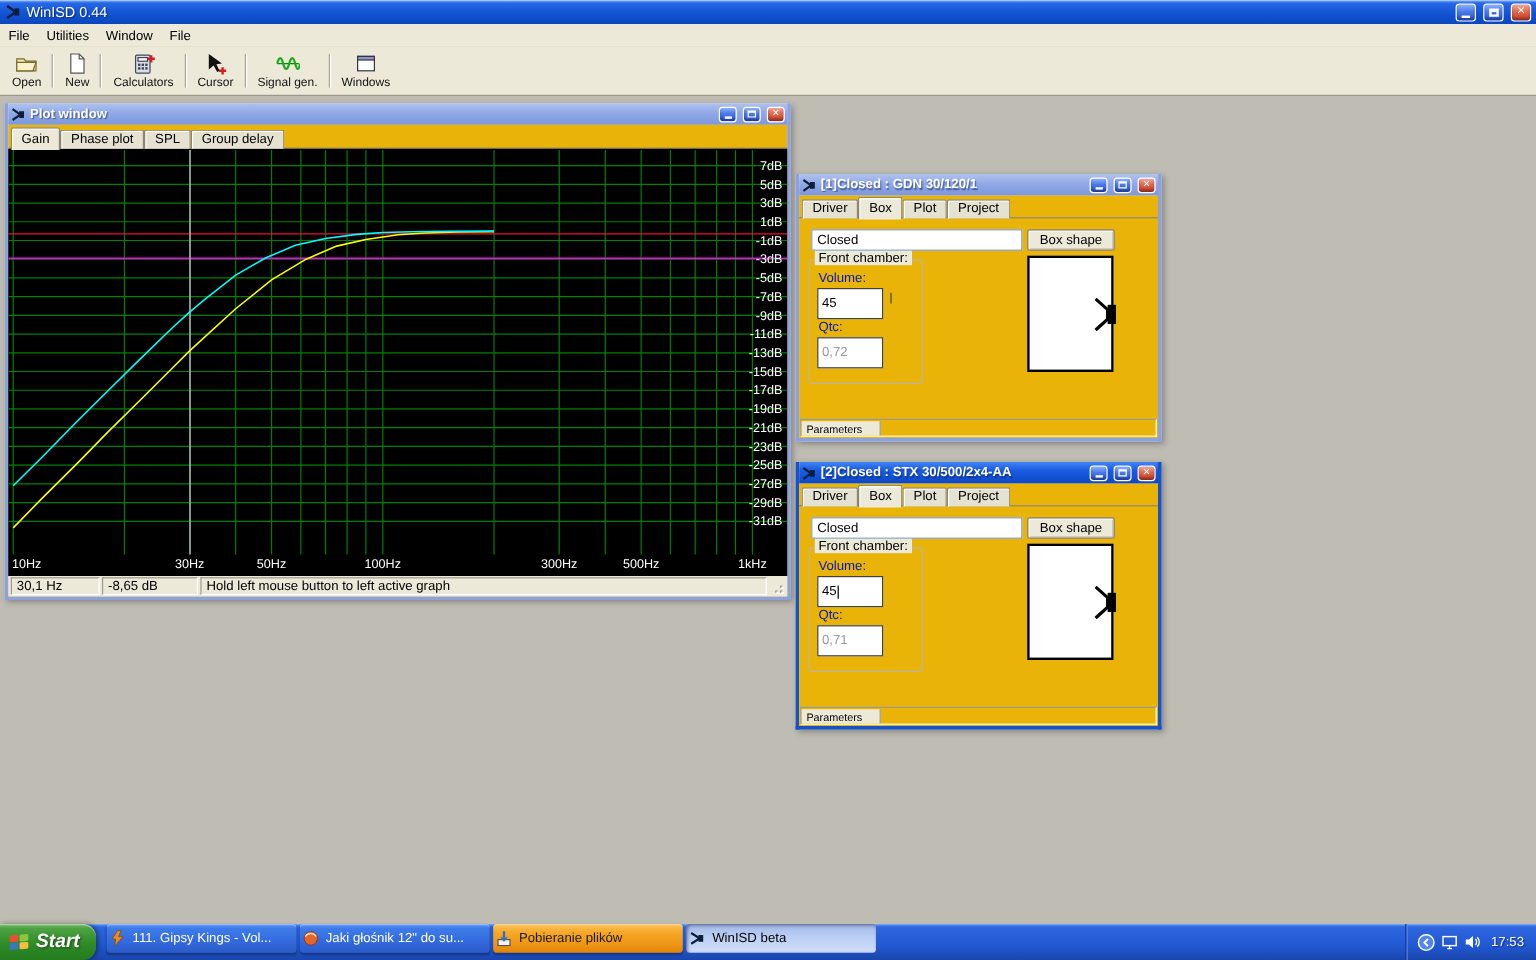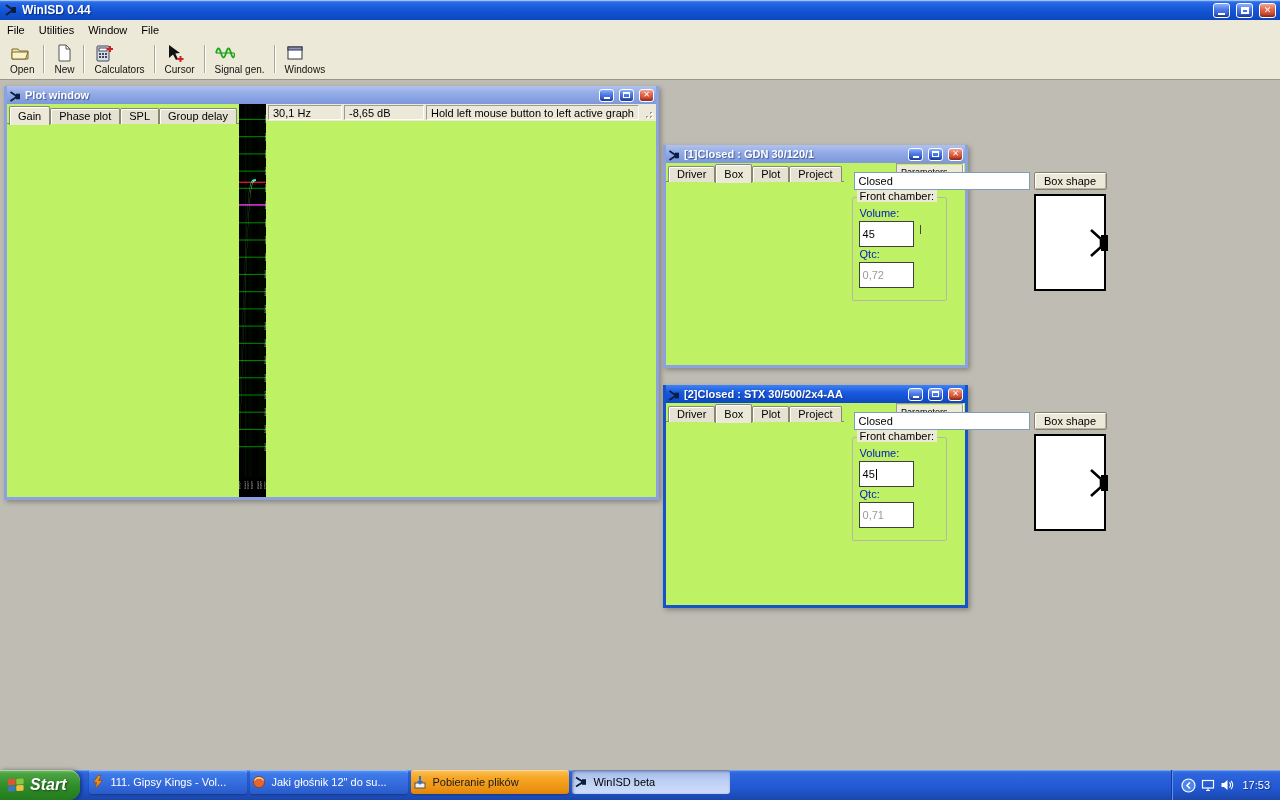--- a/index.html
+++ b/index.html
@@ -5,58 +5,58 @@
   *{margin:0;padding:0;box-sizing:border-box;cursor:default}
   html,body{width:1280px;height:800px;overflow:hidden}
   .screen{position:relative;width:1280px;height:800px;background:#BFBCB4;overflow:hidden;
           font-family:"Liberation Sans",sans-serif;color:#000}
 
   
   .main-titlebar{position:absolute;top:0;left:0;right:0;height:20px;display:flex;align-items:center;
     gap:4px;padding:0 4px;color:#fff;
     background:linear-gradient(180deg,#5F9BF9 0%,#2667E8 14%,#1254D4 55%,#0C46BE 100%);
     box-shadow:inset 0 1px 0 rgba(255,255,255,.45)}
-  .main-title{flex:1;font-size:12px;font-weight:bold;text-shadow:1px 1px 1px #08307E;white-space:nowrap}
+  .main-title{flex:1;font-size:12px;font-weight:normal;text-shadow:1px 1px 1px #08307E;white-space:nowrap}
   .wbtn{width:17px;height:15px;margin-left:2px;border:1px solid #fff;border-radius:3px;
     display:flex;align-items:center;justify-content:center;
     background:linear-gradient(180deg,#8CB0F8 0%,#4A78E8 45%,#2C56C8 100%);
     box-shadow:inset 0 -2px 2px rgba(0,0,40,.3)}
   .wbtn.close{background:linear-gradient(180deg,#F4A590 0%,#E2654A 45%,#C33D1E 100%)}
   .wbtn .g-min{width:7px;height:2px;background:#fff;margin-top:7px}
   .wbtn .g-max{width:8px;height:7px;border:2px solid #fff;border-top-width:3px}
   .wbtn .g-x{color:#fff;font-size:9px;font-weight:bold;line-height:1;font-family:"DejaVu Sans",sans-serif}
   .wbtn.sm{width:15px;height:13px}
   .wbtn.sm .g-min{width:6px;margin-top:6px}
   .wbtn.sm .g-max{width:7px;height:6px;border-width:1px;border-top-width:2px}
   .wbtn.sm .g-x{font-size:8px}
 
   .menubar{position:absolute;top:20px;left:0;right:0;height:19px;background:#ECE9D8;
     display:flex;align-items:center;font-size:11px}
   .menu-item{padding:12px 7px}
 
   .toolbar{position:absolute;top:39px;left:0;right:0;height:41px;background:#ECE9D8;
     border-bottom:1px solid #99968B;display:flex;align-items:stretch;padding:1px 3px}
-  .tb-btn{display:flex;flex-direction:column;justify-content:center;gap:1px;
+  .tb-btn{display:flex;flex-direction:column;align-items:center;justify-content:center;gap:1px;
     padding:1px 7px;font-size:10px;color:#111}
   .tb-sep{width:0;border-left:1px solid #A9A697;border-right:1px solid #fff;margin:5px 2px}
   .tb-icon{width:20px;height:20px;display:block}
 
   .workspace{position:absolute;top:81px;left:0;right:0;bottom:30px;background:#BFBCB4;overflow:hidden}
 
   
   .win{position:absolute;border:3px solid #8CA2DE;border-top:none;background:#ECE9D8;
        box-shadow:2px 2px 5px rgba(0,0,0,.3)}
   .win.active{border-color:#1652C8}
   .titlebar{height:18px;display:flex;align-items:center;gap:3px;padding:0 2px;color:#fff;
     background:linear-gradient(180deg,#B0C2EE 0%,#91A9E6 45%,#7D97DC 100%)}
   .win.active .titlebar{background:linear-gradient(180deg,#3F83F5 0%,#1A5BE0 40%,#0C48C4 100%)}
   .t-text{flex:1;font-size:11px;font-weight:bold;white-space:nowrap;overflow:hidden;
     text-shadow:1px 1px 1px rgba(10,30,90,.55)}
   .t-icon{width:13px;height:13px;display:block}
-  .win-body{display:flex;flex-direction:row;height:calc(100% - 18px);background:#bef264}
+  .win-body{display:flex;flex-direction:column;height:calc(100% - 18px);background:#eab308}
 
   .tabstrip{display:flex;align-items:flex-end;height:20px;padding:0 2px;position:relative}
   .tabstrip::after{content:"";position:absolute;left:0;right:0;bottom:0;border-bottom:1px solid #8A8775}
   .tab{position:relative;z-index:1;font-size:11px;line-height:13px;padding:1px 8px;height:16px;
     background:#E6E2D2;border:1px solid #8A8775;border-bottom:none;border-radius:2px 2px 0 0;
     box-shadow:inset 1px 1px 0 #fff}
   .tab.active{height:19px;z-index:3;background:#ECE9D8;padding-top:3px;margin-bottom:-1px}
 
   
   .plot-window{left:4px;top:5px;width:655px;height:414px}

